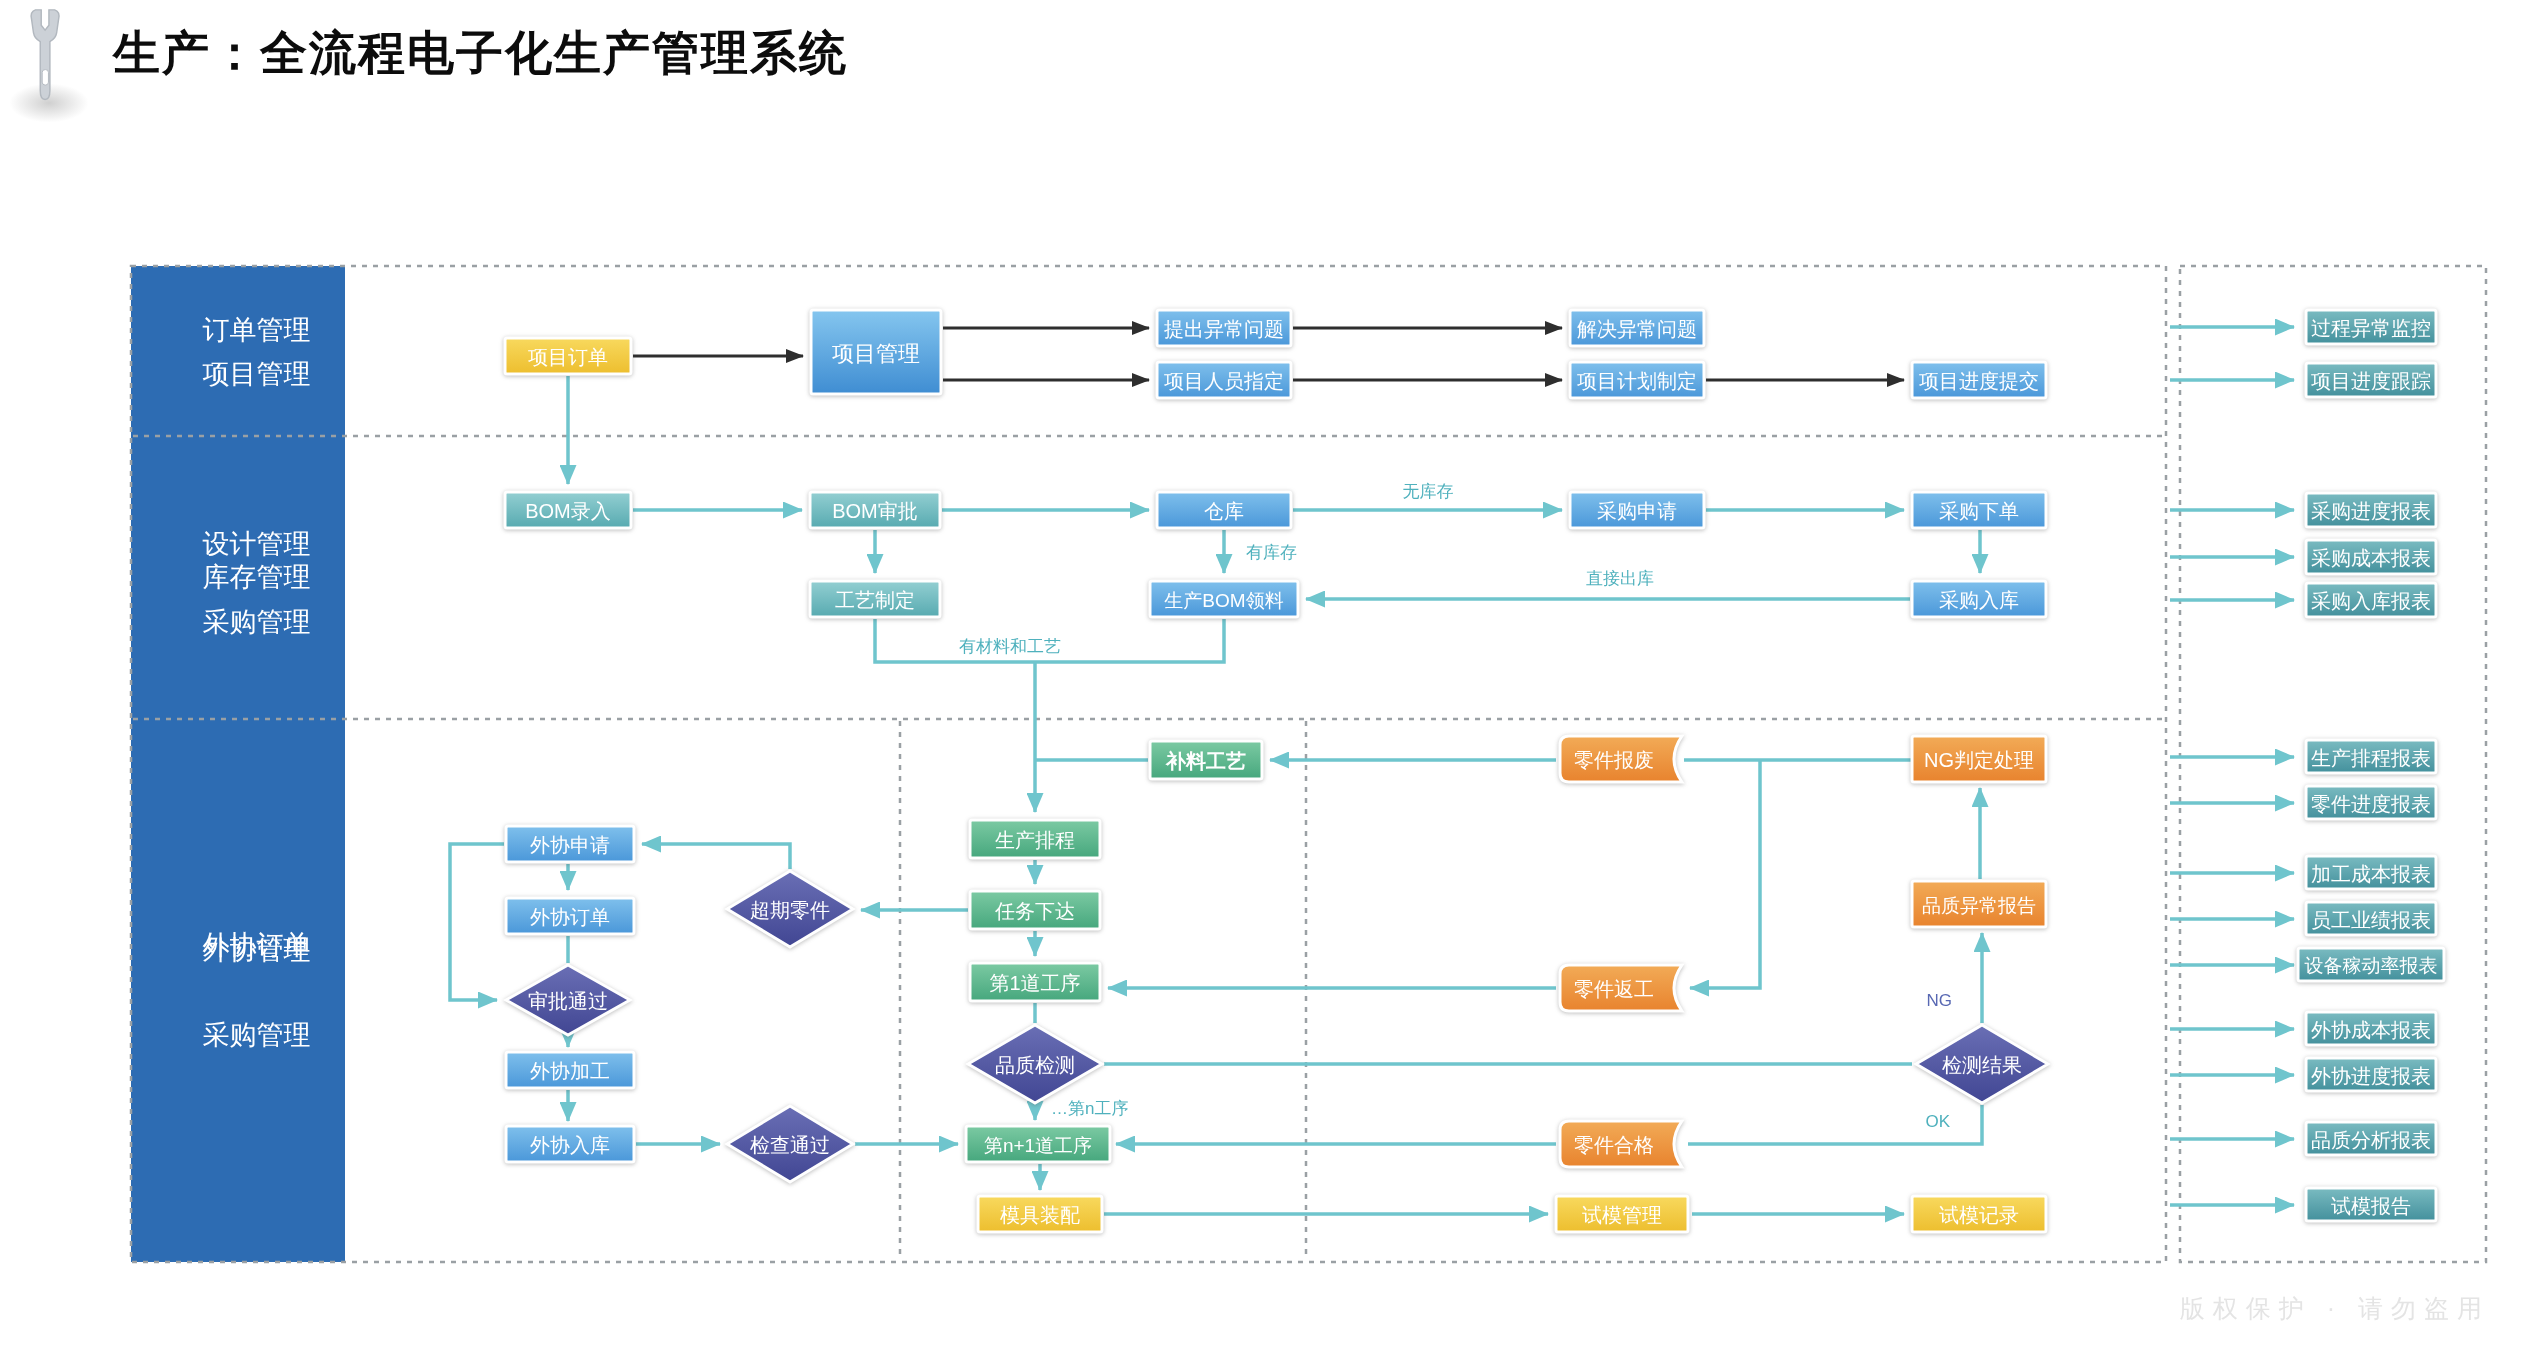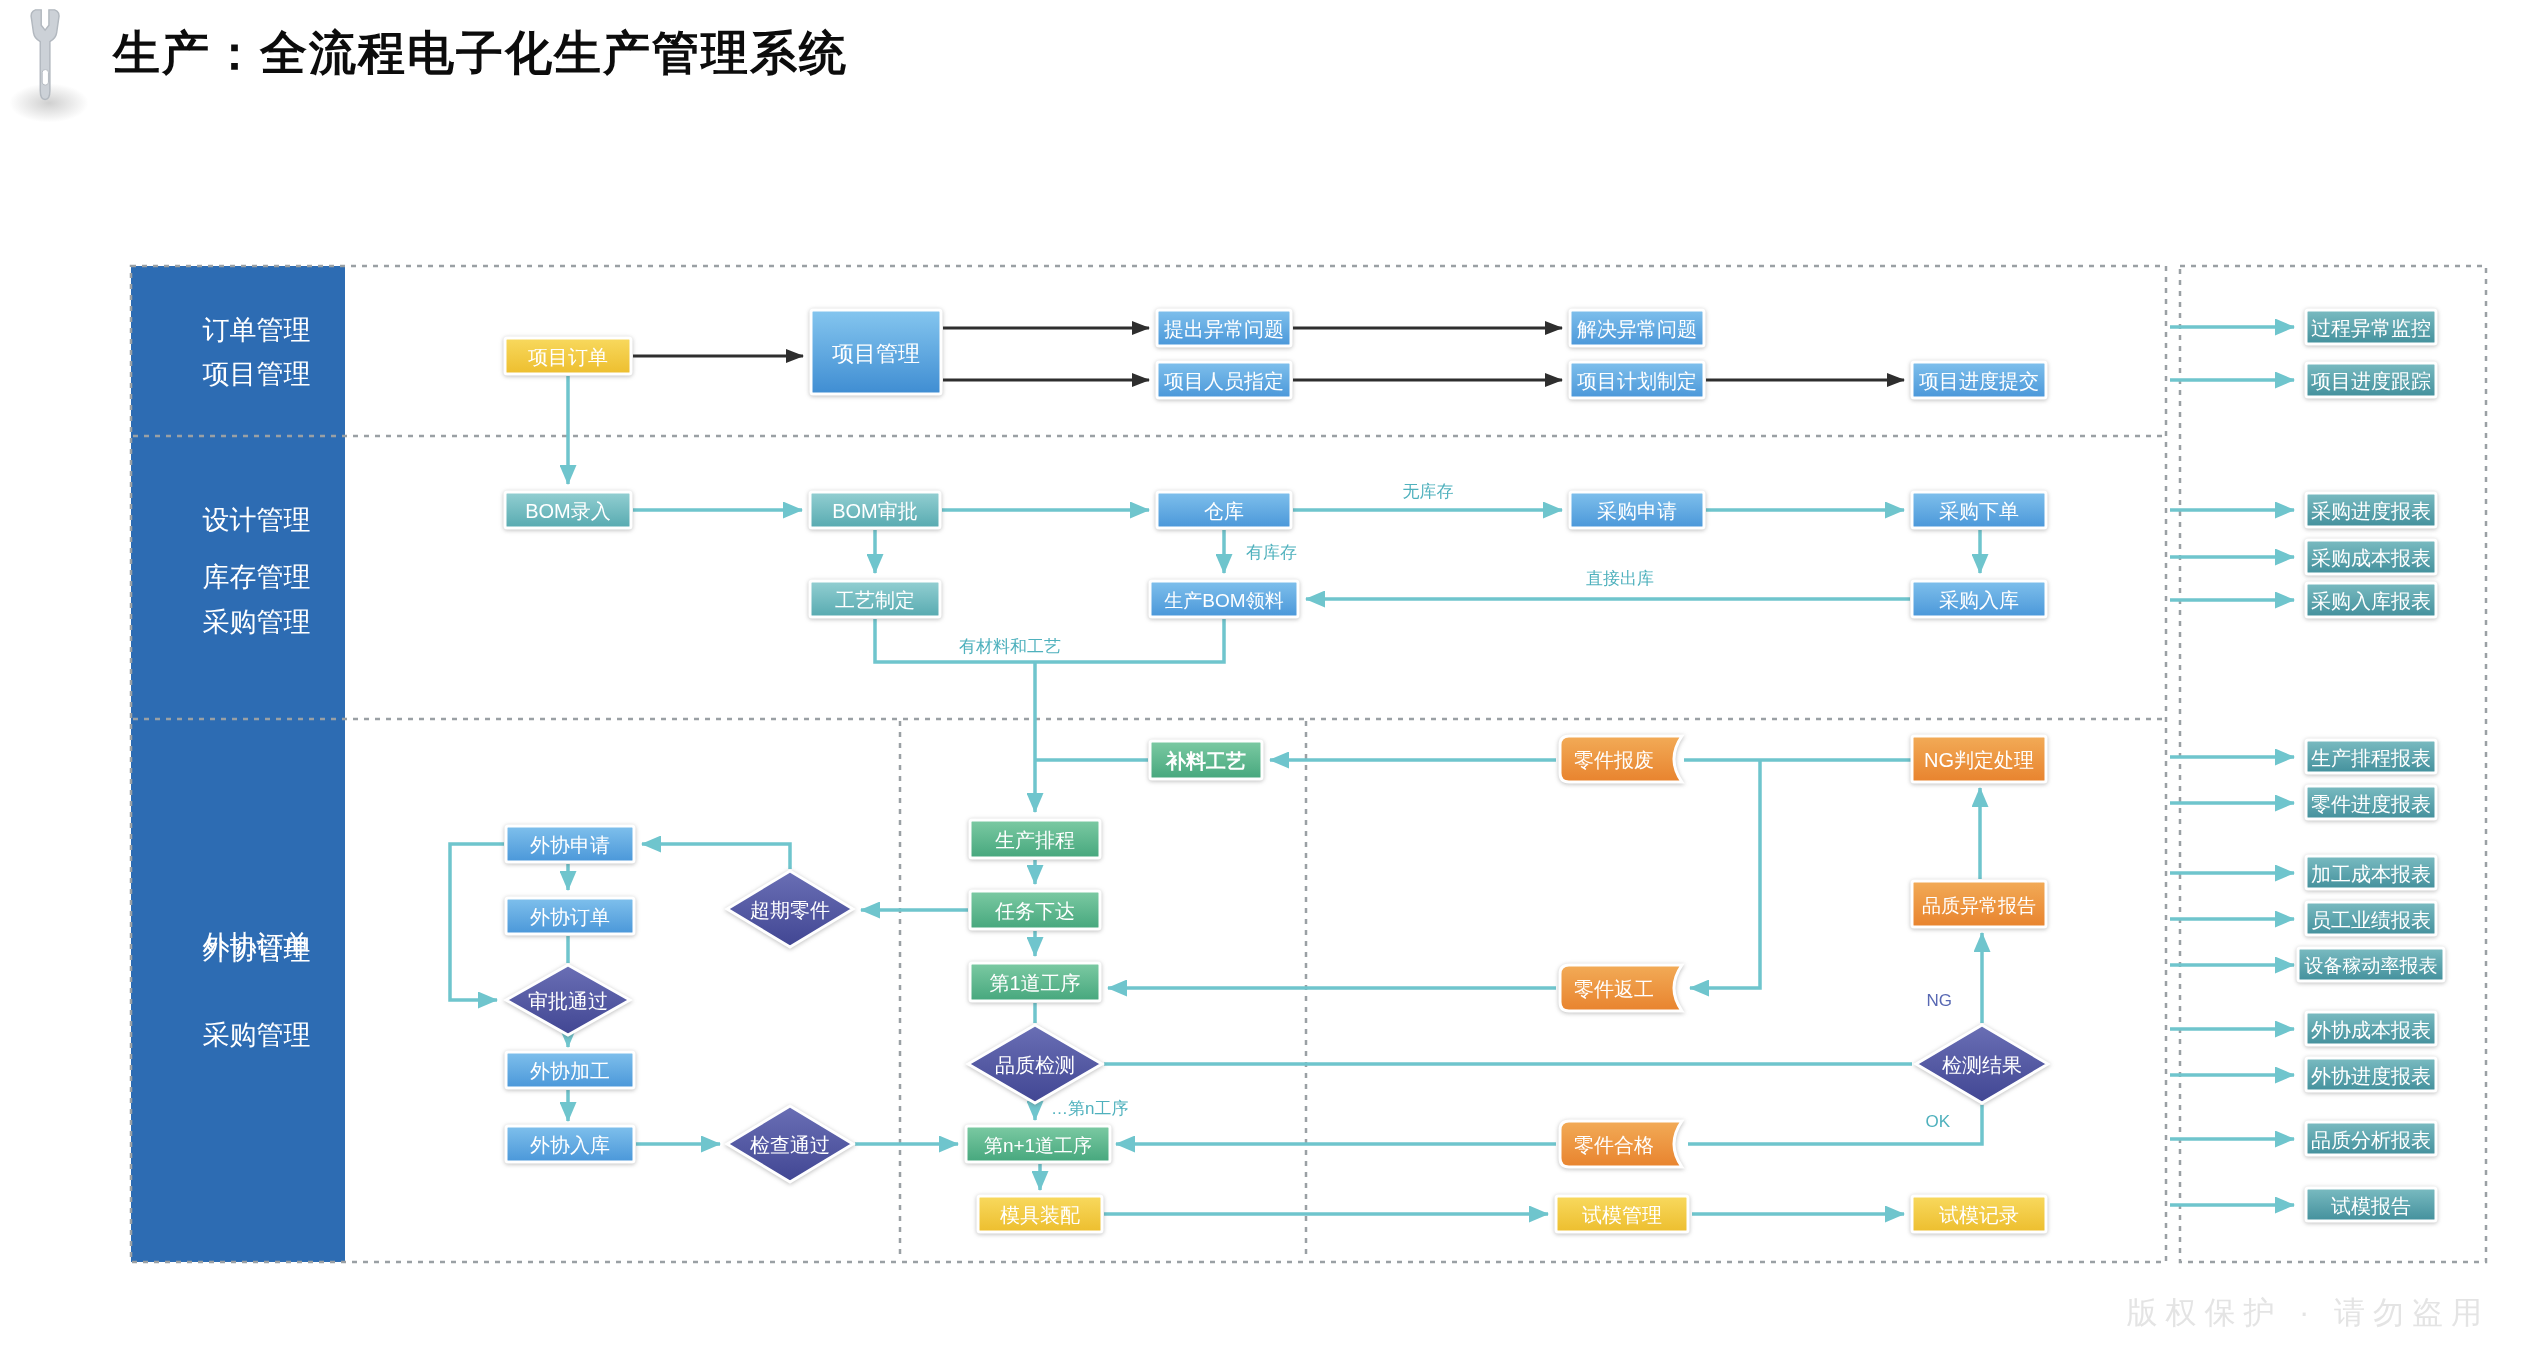--- a/index.html
+++ b/index.html
@@ -9,39 +9,39 @@
   #wrench{position:absolute;left:14px;top:6px;width:66px;height:106px;}
   #wrench-shadow{position:absolute;left:-6px;top:76px;width:110px;height:54px;
       background:radial-gradient(closest-side,rgba(150,150,150,.45),rgba(150,150,150,0) 72%);}
   #sidebar{position:absolute;left:131px;top:266px;width:214px;height:996px;background:#2d6cb3;}
   .lane-label{position:absolute;left:131px;width:251px;height:44px;line-height:44px;text-align:center;
       color:#fff;font-size:27px;font-weight:500;}
   #svgwrap,svg.canvas{position:absolute;left:0;top:0;}
   .node{filter:drop-shadow(0 1.5px 2px rgba(70,70,70,.35));}
   text.nlabel{fill:#fff;}
   text.elabel{font-size:17px;}
-  #watermark{position:absolute;right:40px;top:1292px;font-size:31px;letter-spacing:8px;color:#e4e4e4;}
+  #watermark{position:absolute;right:40px;top:1292px;font-size:25px;letter-spacing:8px;color:#e4e4e4;}
 </style>
 </head>
 <body>
 
 <div id="stage">
   <div id="wrench-shadow"></div>
   <div id="wrench">
     <svg width="66" height="106" viewBox="0 0 64 110">
       <path d="M20 4 L26 4 L26 20 L30 25 L34 20 L34 4 L40 4 Q46 6 44 14 L42 28 Q41 34 35 37 L35 88 Q35 97 30 97 Q25 97 25 88 L25 37 Q19 34 18 28 L16 14 Q14 6 20 4 Z" fill="#ccd1d7" stroke="#b2b8bf" stroke-width="1.5"></path>
       <rect x="27" y="66" width="6.5" height="16" rx="3" fill="#fff" stroke="#b2b8bf" stroke-width="1"></rect>
     </svg>
   </div>
   <div id="title">生产：全流程电子化生产管理系统</div>
 
   <div id="sidebar"></div>
   <div class="lane-label" style="top:308px">订单管理</div>
   <div class="lane-label" style="top:352px">项目管理</div>
-  <div class="lane-label" style="top:498px">设计管理</div>
+  <div class="lane-label" style="top:522px">设计管理</div>
   <div class="lane-label" style="top:555px">库存管理</div>
   <div class="lane-label" style="top:600px">采购管理</div>
   <div class="lane-label" style="top:923px">外协订单</div>
   <div class="lane-label" style="top:928px">外协管理</div>
   <div class="lane-label" style="top:1013px">采购管理</div>
 
   <div id="svgwrap">
       <svg width="2530" height="1352" viewBox="0 0 2530 1352" class="canvas">
         <defs>
           <linearGradient id="g-gold" x1="0" y1="0" x2="0" y2="1">

